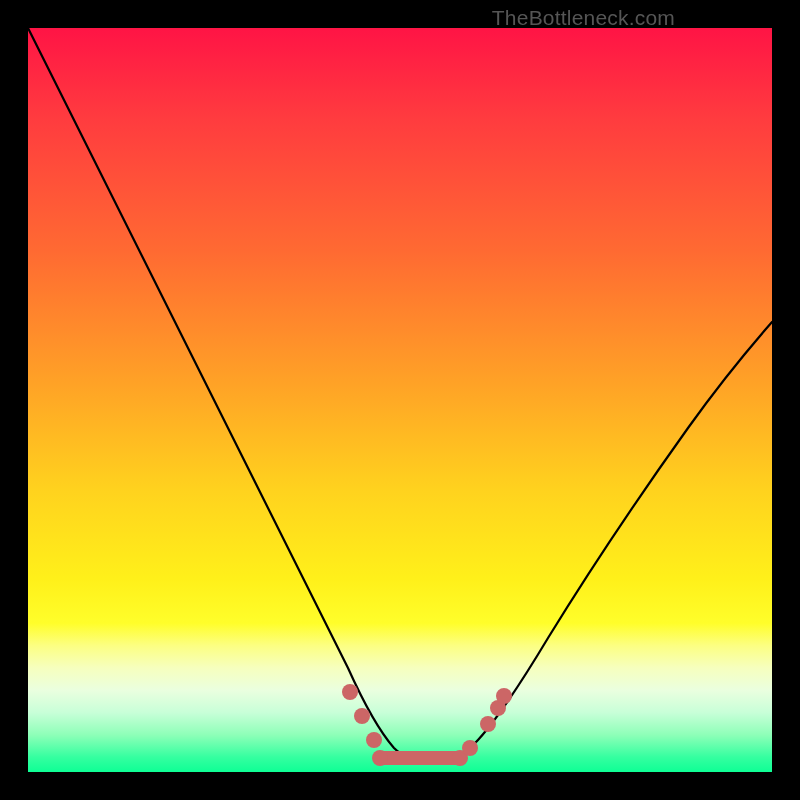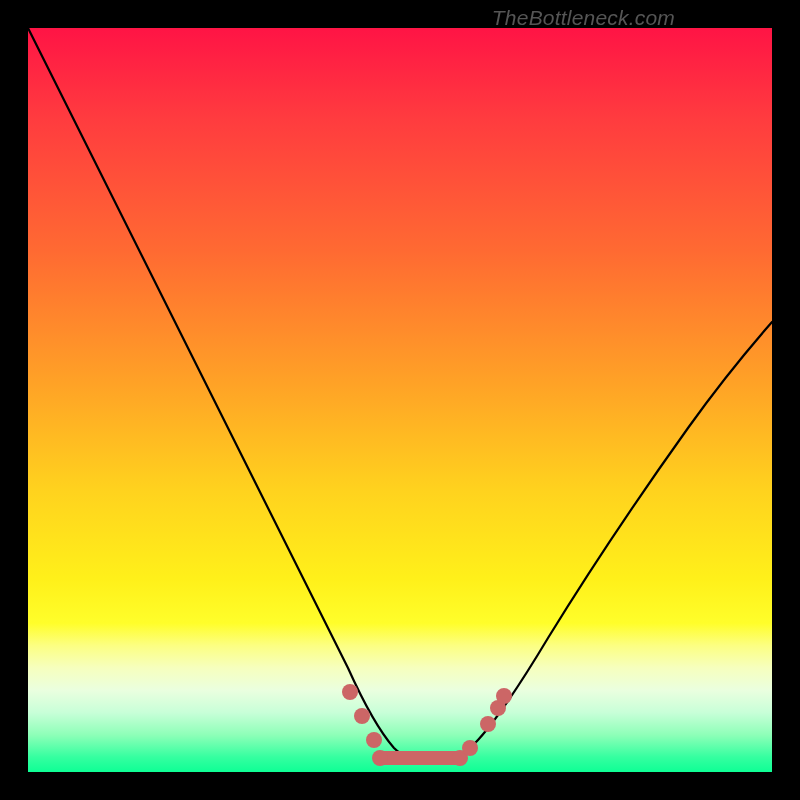--- a/index.html
+++ b/index.html
@@ -9,21 +9,20 @@
     height: 800px;
     background: #000;
     font-family: Arial, Helvetica, sans-serif;
     overflow: hidden;
   }
   .frame {
     position: relative;
     width: 687px;
     height: 800px;
     background: #000;
-    font-style: italic;
   }
   .plot-area {
     position: absolute;
     left: 28px;
     top: 28px;
     width: 744px;
     height: 744px;
     
     background: linear-gradient(
       to bottom,

